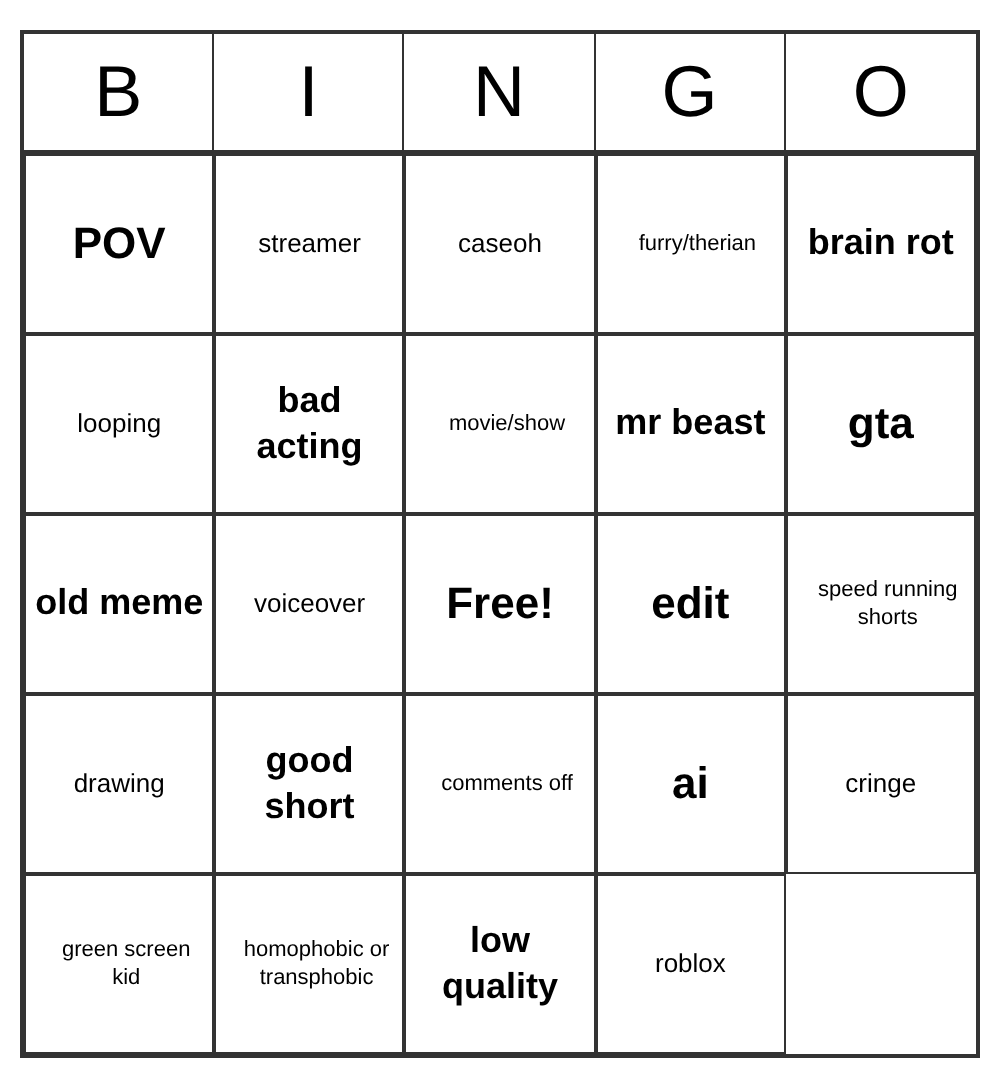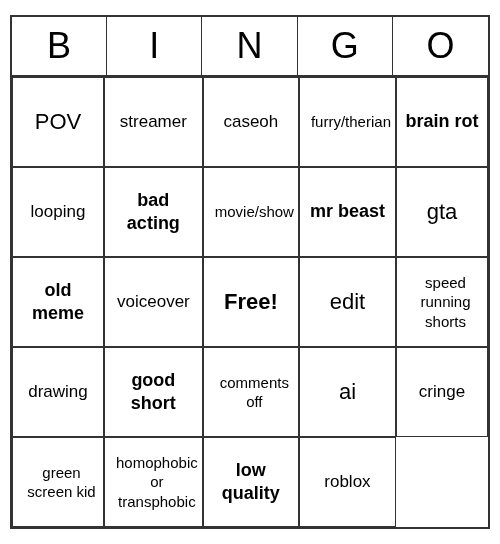--- a/index.html
+++ b/index.html
@@ -49,36 +49,36 @@
     }
 
     .bingo-cell {
       border: 1px solid #333;
       min-height: 90px;
       display: flex;
       align-items: center;
       justify-content: center;
       text-align: center;
       padding: 6px 4px;
-      font-size: 17px;
+      font-size: 13px;
       line-height: 1.3;
     }
 
     .bingo-cell.large-text {
       font-size: 22px;
-      font-weight: normal;
+      font-weight: bold;
     }
 
     .bingo-cell.medium-text {
       font-size: 18px;
       font-weight: bold;
     }
 
     .bingo-cell.small-text {
-      font-size: 15px;
+      font-size: 11px;
       padding-left: 11px;
     }
 
     .bingo-cell.free-space {
       font-size: 22px;
       font-weight: bold;
     }
   </style>
 </head>
 <body>

